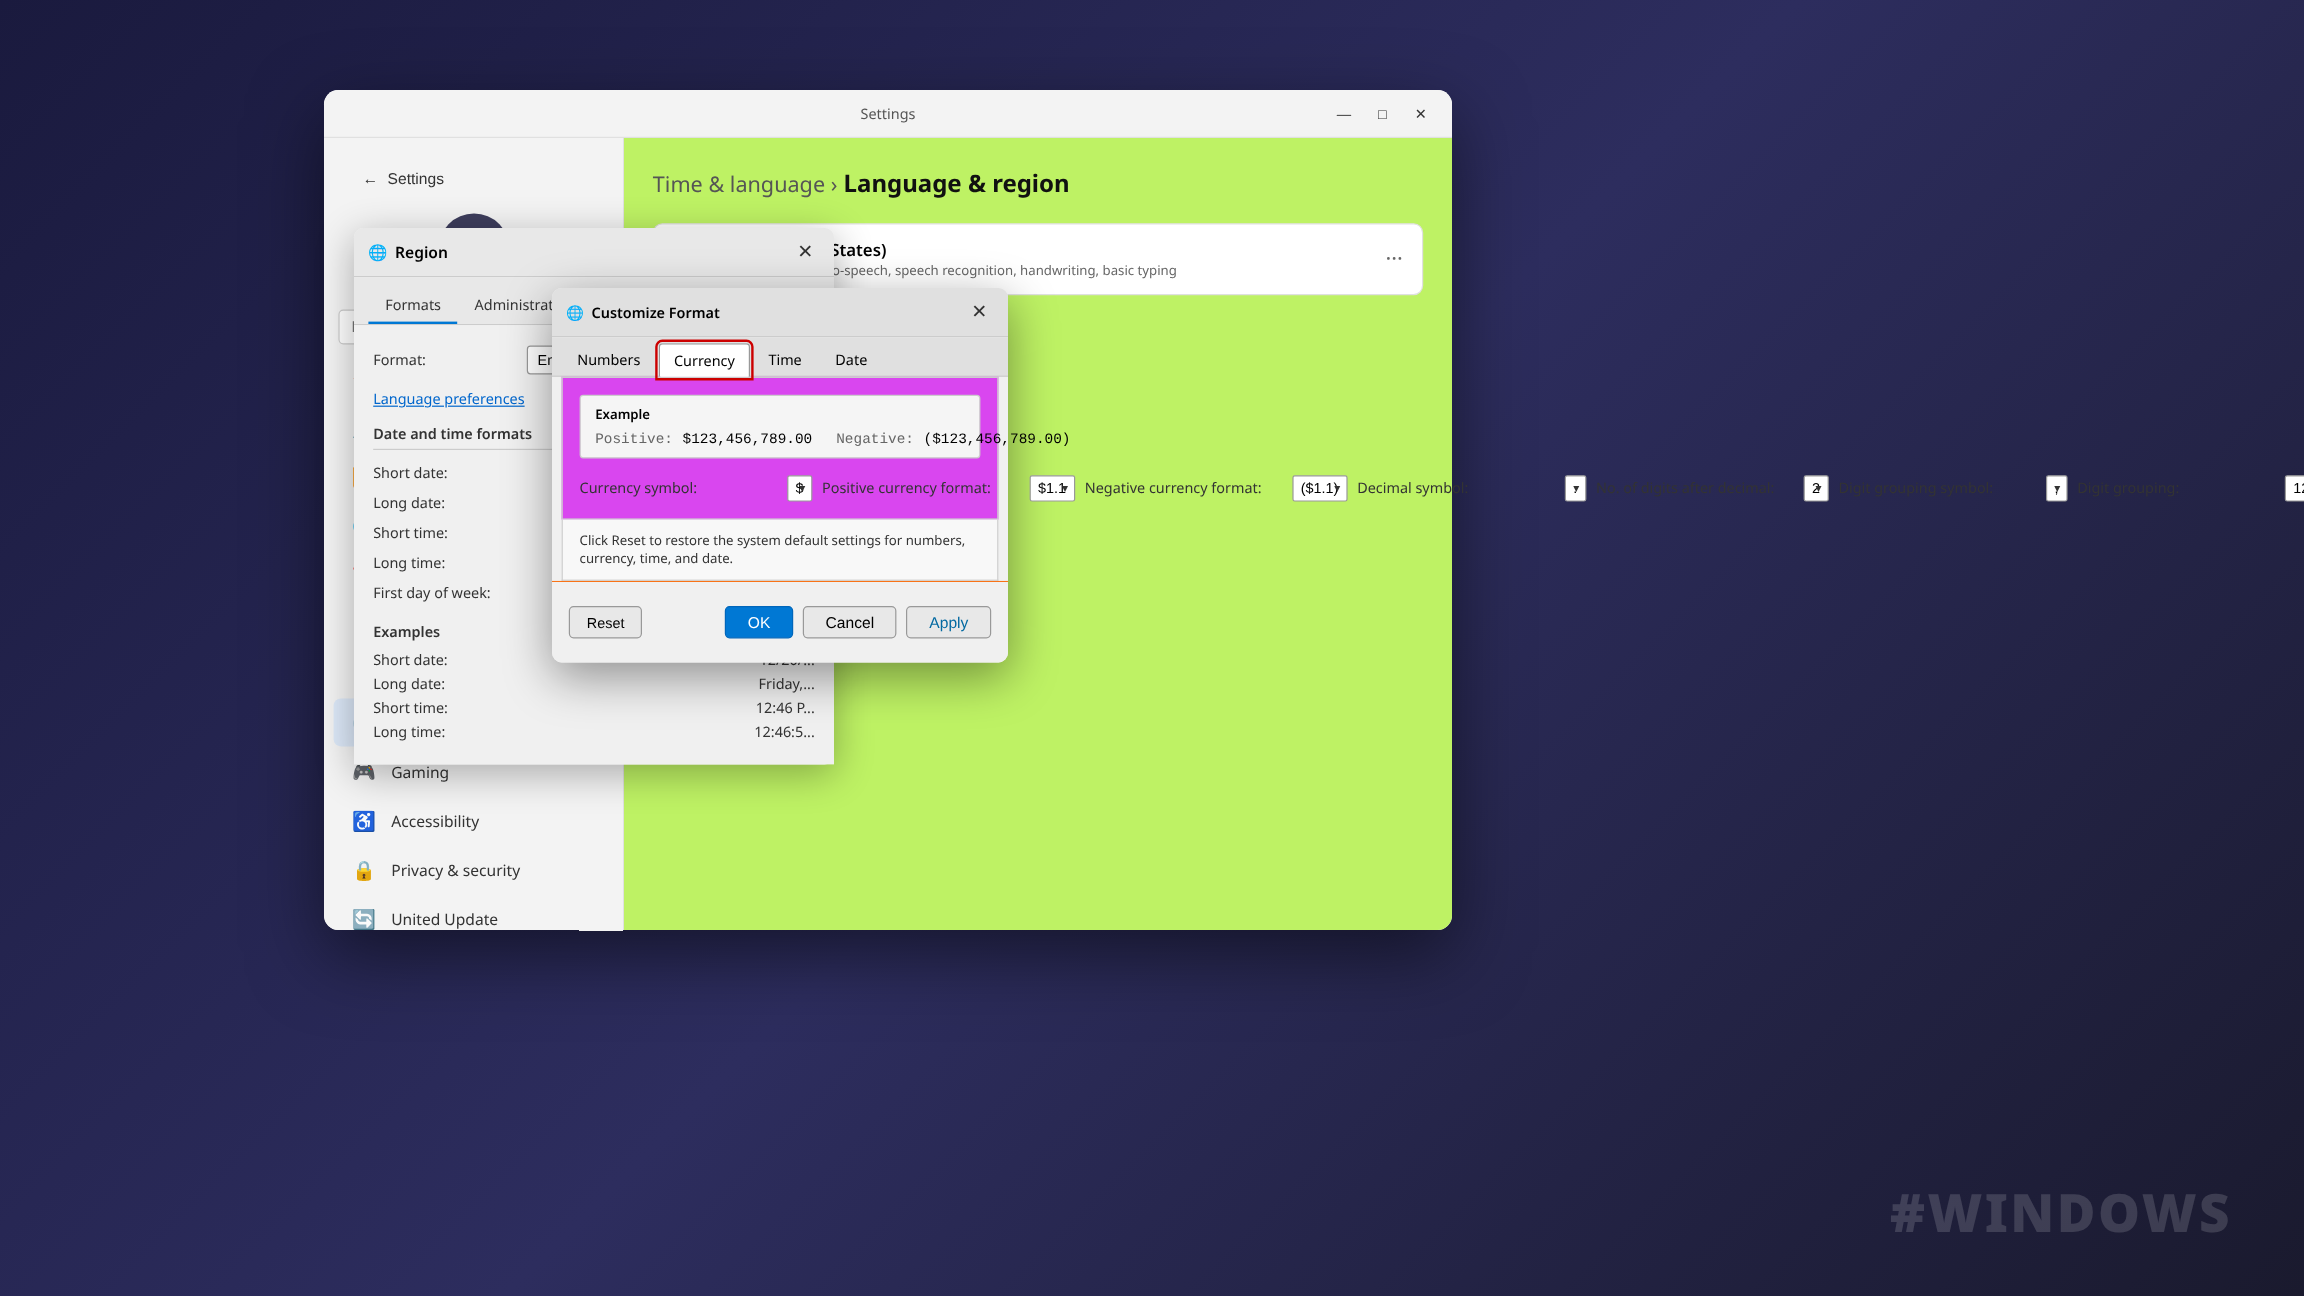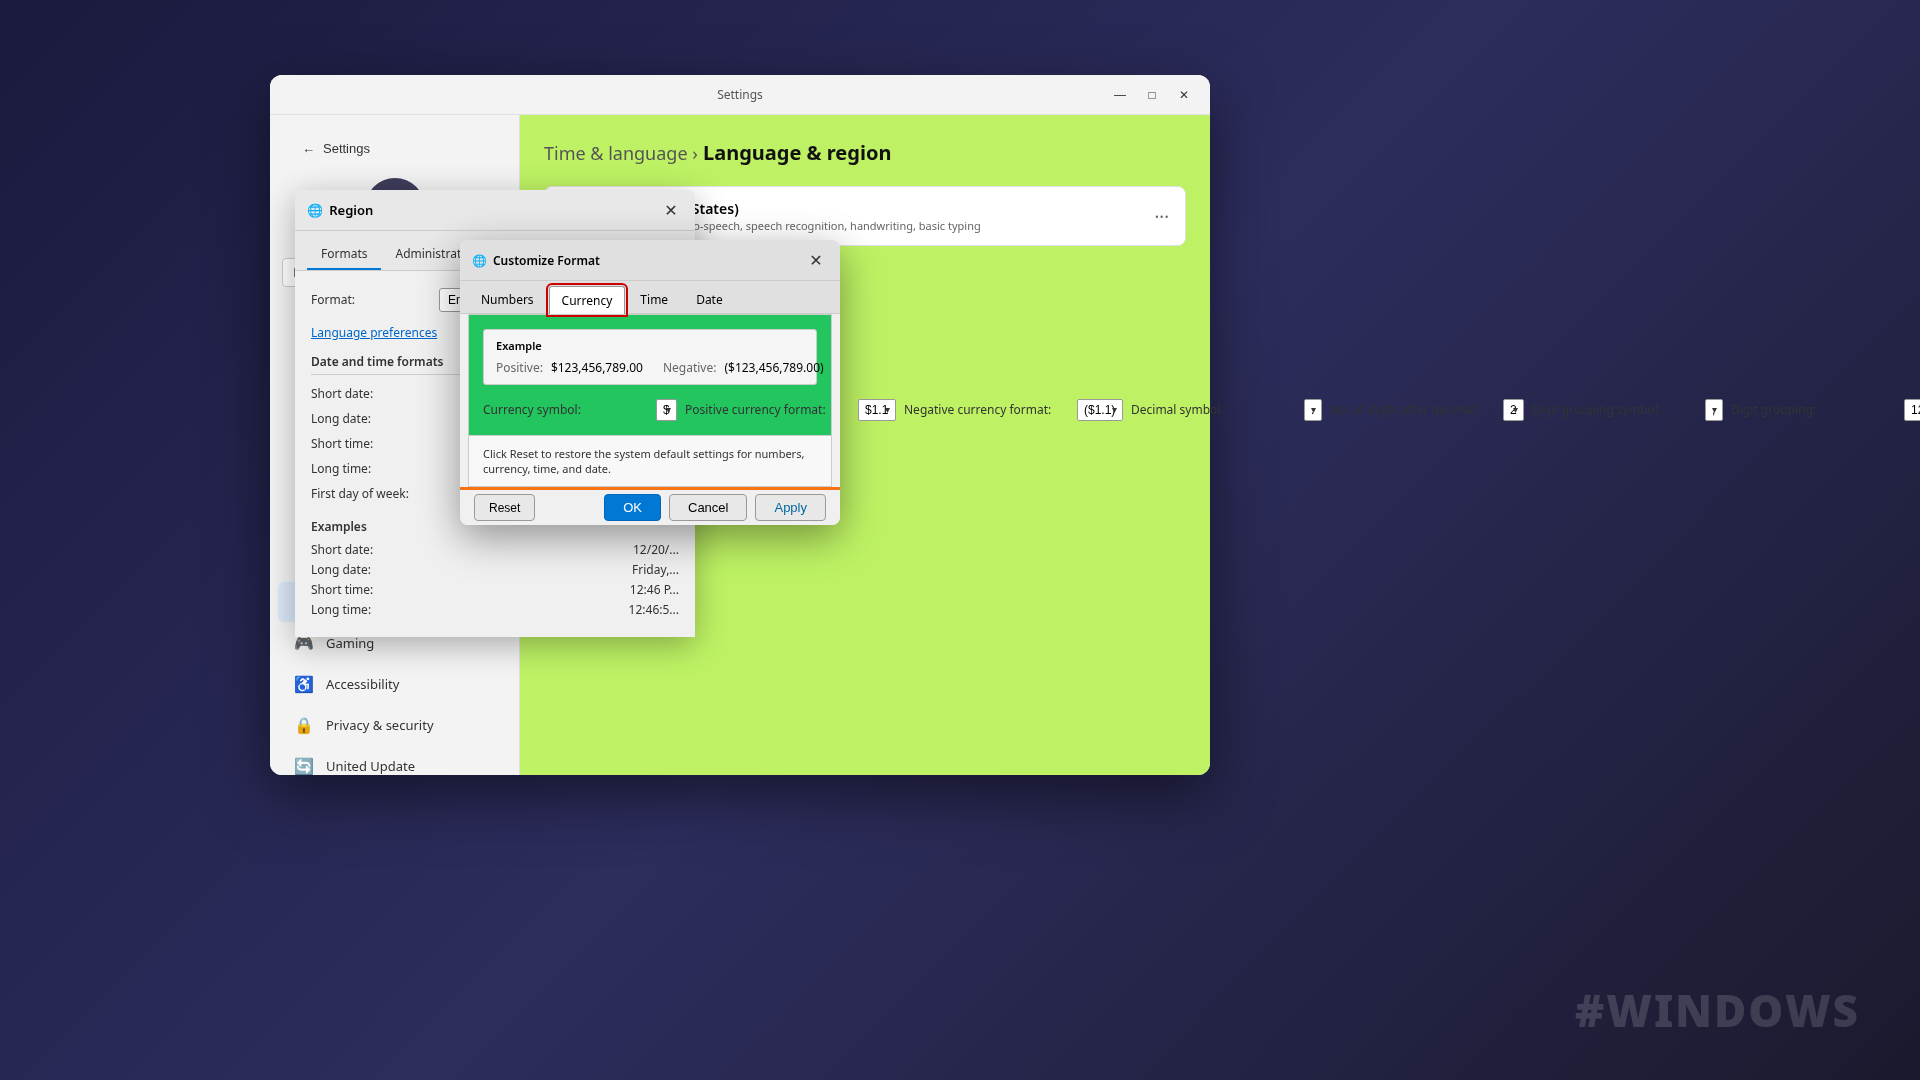--- a/index.html
+++ b/index.html
@@ -407,21 +407,21 @@
       bottom: -1px;
       z-index: 1;
     }
     .cust-tab.currency-tab {
       outline: 2px solid #cc0000;
       outline-offset: 1px;
     }
 
     .cust-content {
       padding: 14px;
-      background: #22c55e;
+      background: #d946ef;
       border: 1px solid #ccc;
       margin: 0 8px;
     }
 
     .example-box {
       background: #f5f5f5;
       border: 1px solid #ccc;
       padding: 8px 12px;
       margin-bottom: 12px;
       border-radius: 3px;
@@ -429,20 +429,21 @@
 
     .example-box-title {
       font-size: 11px;
       font-weight: 600;
       margin-bottom: 6px;
     }
 
     .example-values {
       display: flex;
       gap: 20px;
+      font-family: Liberation Mono, monospace;
     }
 
     .example-pair {
       display: flex;
       align-items: center;
       gap: 8px;
       font-size: 12px;
     }
 
     .example-label { color: #666; }
@@ -500,23 +501,23 @@
       background: #f8f8f8;
       margin: 0 8px;
       border: 1px solid #ccc;
       border-top: none;
     }
 
     .cust-buttons {
       display: flex;
       justify-content: flex-end;
       gap: 8px;
-      padding: 4px 14px;
+      padding: 20px 14px;
       background: #f0f0f0;
-      border-top: 3px solid #f97316;
+      border-top: 1px solid #f97316;
       border-radius: 0 0 8px 8px;
     }
 
     .cust-btn {
       padding: 5px 18px;
       font-size: 13px;
       border: 1px solid #999;
       border-radius: 4px;
       cursor: pointer;
       background: #e8e8e8;

